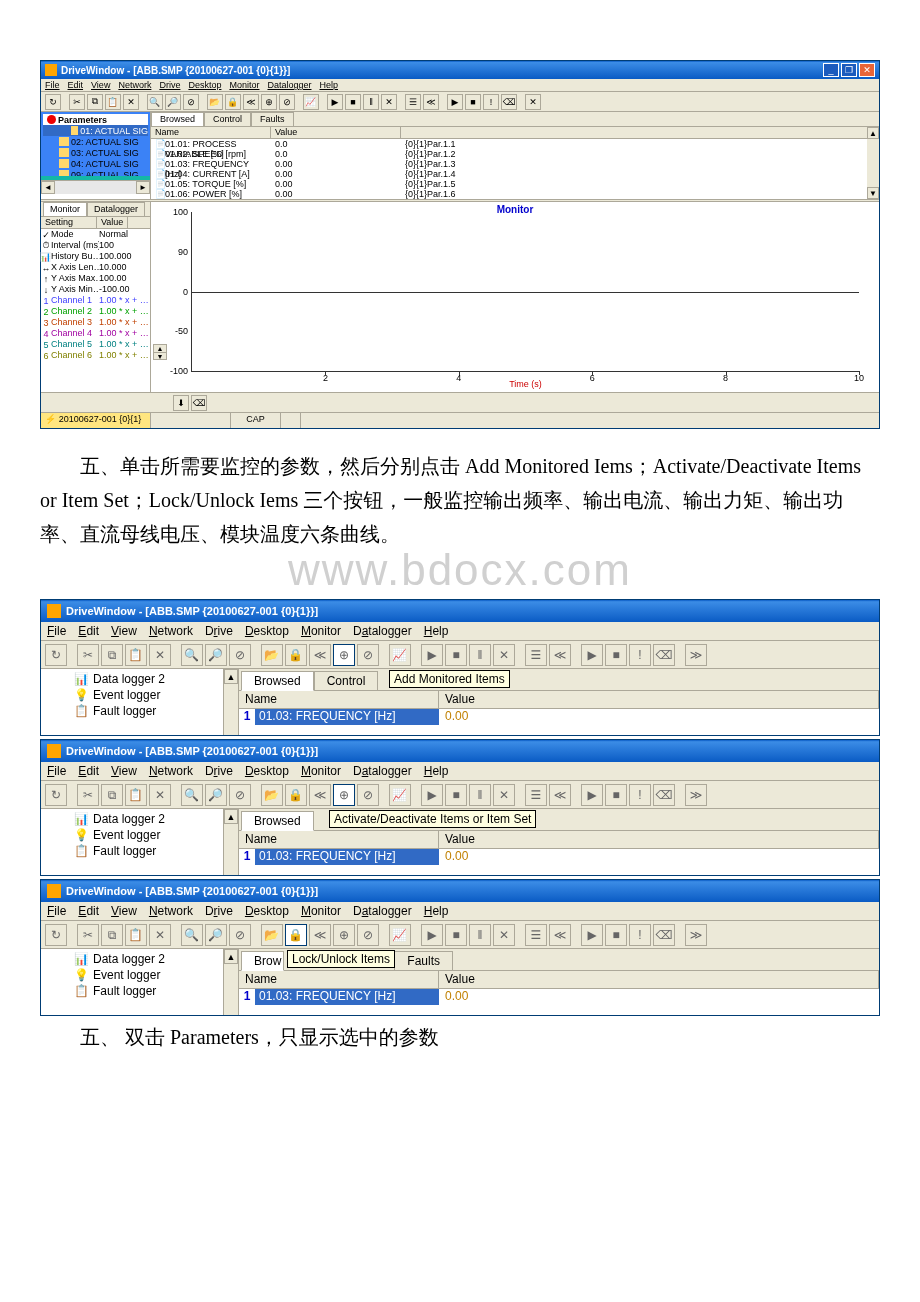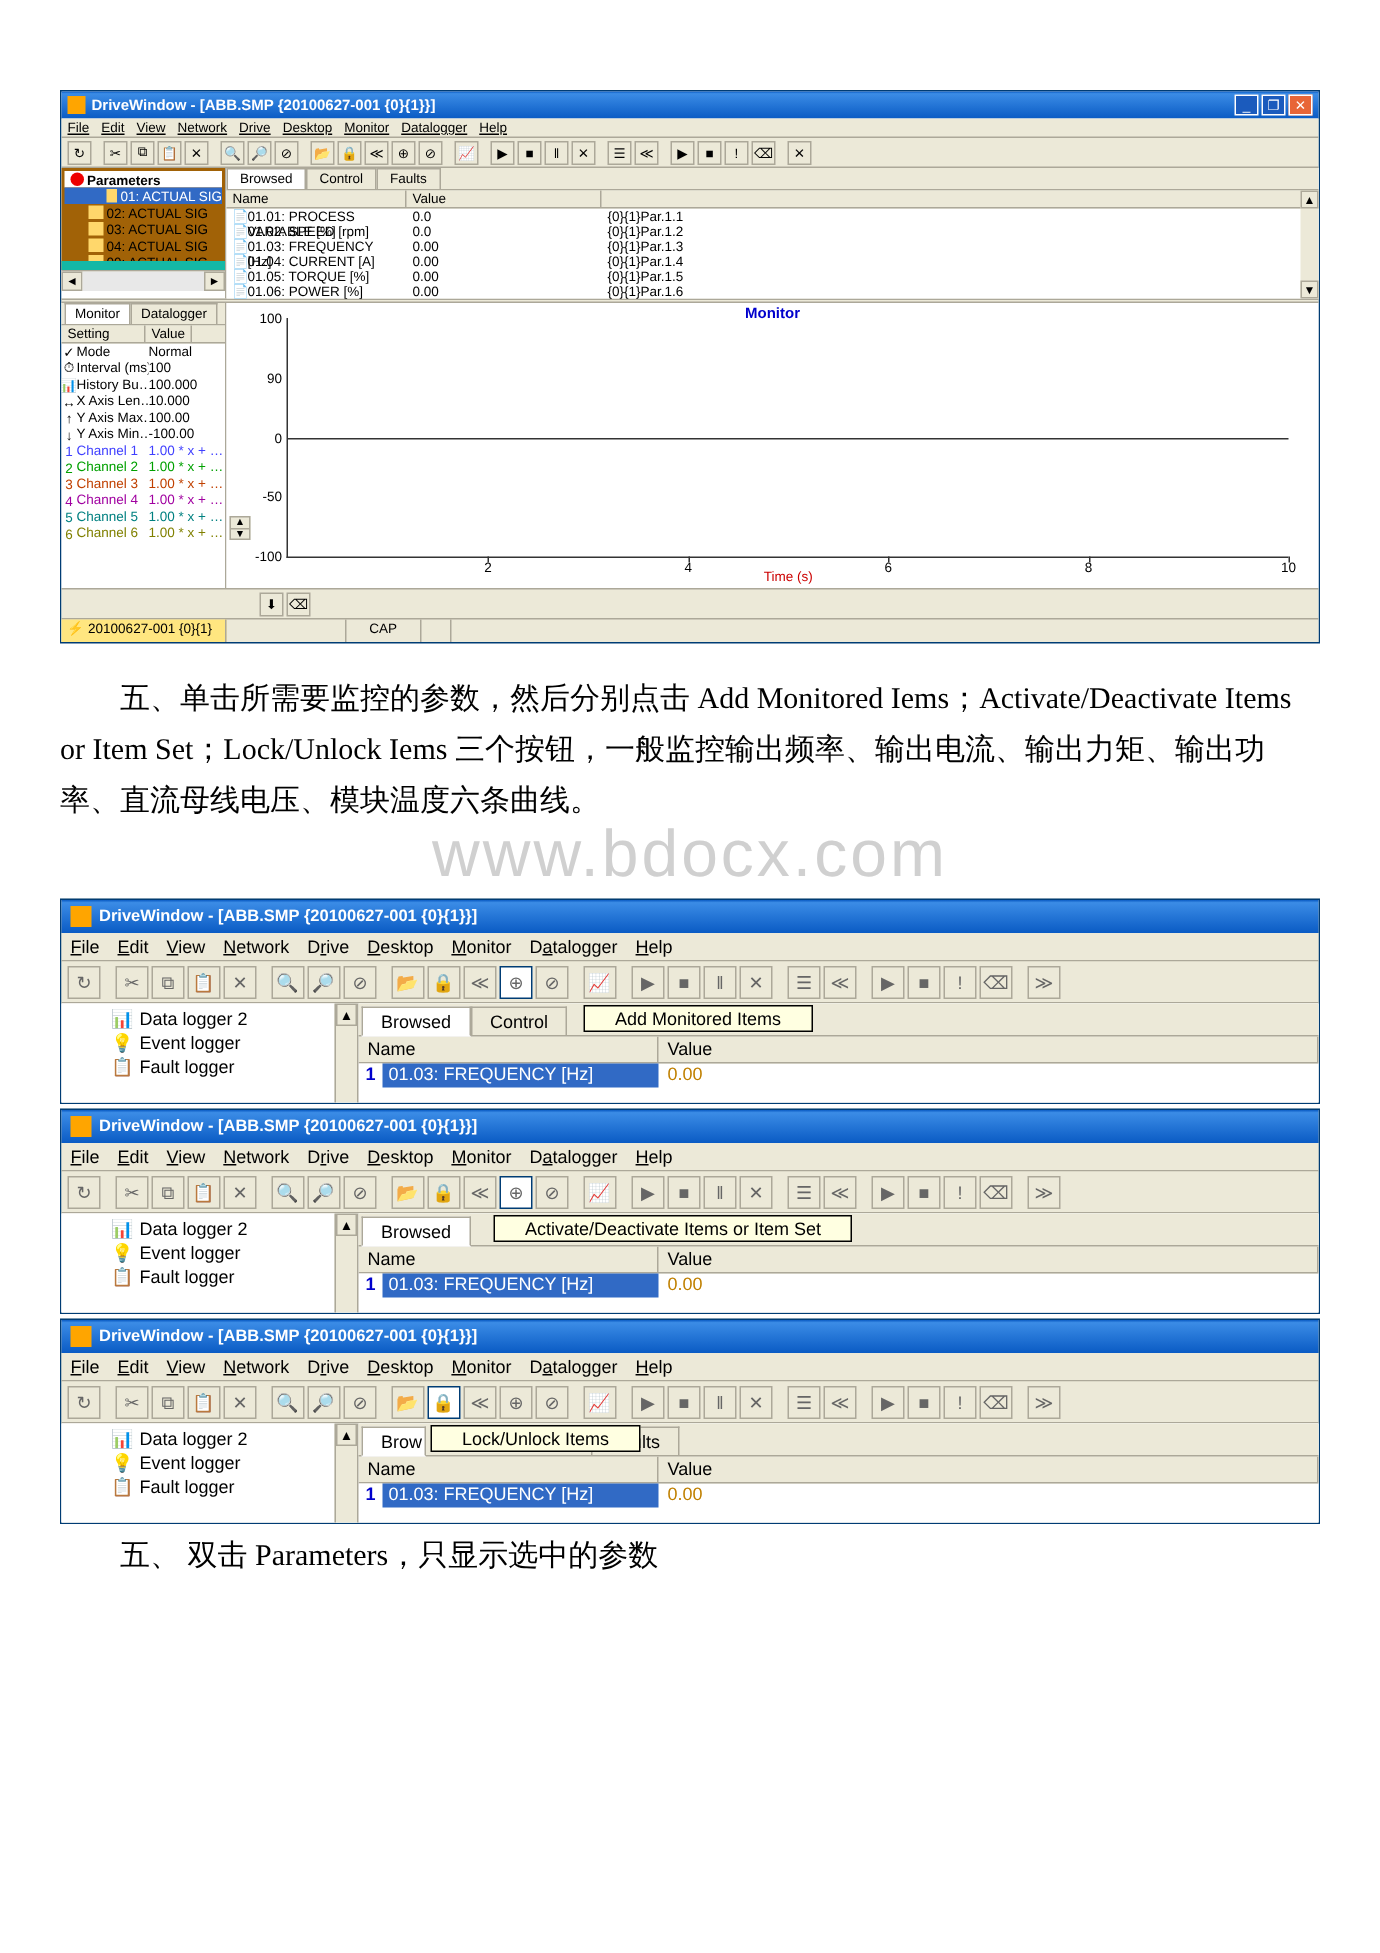--- a/index.html
+++ b/index.html
@@ -18,21 +18,21 @@
     .winbtn.close { background: #e86537; color: #fff; }
     .menubar { background: #ece9d8; padding: 1px 4px; display: flex; gap: 8px; font-size: 9px; border-bottom: 1px solid #aca899; }
     .menubar span { cursor: default; }
     .menubar span u { text-decoration: underline; }
     .toolbar { background: #ece9d8; padding: 2px 4px; display: flex; gap: 2px; border-bottom: 1px solid #aca899; align-items: center; height: 20px; }
     .tbtn { width: 16px; height: 16px; border: 1px solid #aca899; background: #ece9d8; display: inline-flex; align-items: center; justify-content: center; font-size: 9px; }
     .tsep { width: 4px; }
 
     .win1-body { display: flex; background: #fff; }
     .left-pane { width: 110px; border-right: 1px solid #aca899; }
-    .tree { background: #a16207; font-size: 9px; padding: 2px; height: 68px; overflow: hidden; border-bottom: 6px solid #14b8a6; }
+    .tree { background: #3b82f6; font-size: 9px; padding: 2px; height: 68px; overflow: hidden; border-bottom: 4px solid #14b8a6; }
     .tree-row { display: flex; align-items: center; height: 11px; white-space: nowrap; }
     .tree-row .fold { width: 10px; height: 9px; background: #ffd76b; margin-right: 2px; display: inline-block; }
     .tree-row.selected { background: #316ac5; color: #fff; }
     .tree-row.param { background: #fff; }
     .tree-row .param-icon { width: 9px; height: 9px; background: #e00; margin-right: 2px; border-radius: 50%; display: inline-block; }
     .scroll-h { height: 14px; background: #ece9d8; border-top: 1px solid #aca899; display: flex; }
     .scroll-h .arrow { width: 14px; background: #ece9d8; border: 1px solid #aca899; display:flex;align-items:center;justify-content:center;font-size:8px; }
     .scroll-h .track { flex: 1; background: #e8e8e8; }
 
     .right-pane-top { flex: 1; background: #fff; font-size: 9px; position: relative; }
@@ -107,21 +107,21 @@
     .sub-body { display: flex; background: #fff; }
     .sub-tree { width: 198px; background: #fff; border-right: 1px solid #aca899; padding: 2px 4px; position: relative; height: 66px; }
     .sub-tree-row { display: flex; align-items: center; gap: 4px; font-size: 12px; padding: 1px 0 1px 30px; }
     .sub-tree-row .ticon { width: 14px; height: 14px; display: inline-flex; align-items:center; justify-content:center; }
     .sub-tree .vsb { position:absolute; right:0; top:0; bottom:0; width:15px; background:#ece9d8; border-left:1px solid #aca899; }
     .sub-tree .vsb .arr { height:15px; border:1px solid #aca899; display:flex;align-items:center;justify-content:center;font-size:9px; }
     .sub-right { flex: 1; background: #fff; }
     .sub-tabs { background: #ece9d8; display: flex; padding: 2px 2px 0; height: 22px; border-bottom:1px solid #aca899; position:relative; }
     .sub-tab { padding: 2px 12px; border: 1px solid #aca899; border-bottom: none; background: #ece9d8; font-size: 12px; }
     .sub-tab.active { background: #fff; border-bottom:1px solid #fff; margin-bottom:-1px; }
-    .tooltip { position: absolute; background: #ffffe1; border: 1px solid #000; padding: 1px 20px; font-size: 12px; z-index: 10; white-space: nowrap; }
+    .tooltip { position: absolute; background: #ffffe1; border: 1px solid #000; padding: 1px 4px; font-size: 12px; z-index: 10; white-space: nowrap; }
     .sub-grid-header { display: flex; background: #ece9d8; border-bottom: 1px solid #aca899; height: 18px; }
     .sub-grid-header div { border-right: 1px solid #aca899; padding: 1px 6px; font-size: 12px; }
     .sgh-name { width: 200px; }
     .sgh-value { flex: 1; }
     .sub-grid-row { display: flex; height: 16px; font-size: 12px; }
     .sgr-num { width: 16px; color: #00c; font-weight: bold; text-align:center; background:#fff; }
     .sgr-name { width: 184px; background: #316ac5; color: #fff; padding: 0 4px; }
     .sgr-value { flex: 1; padding: 0 6px; color: #c08000; }
   </style>
 </head>

